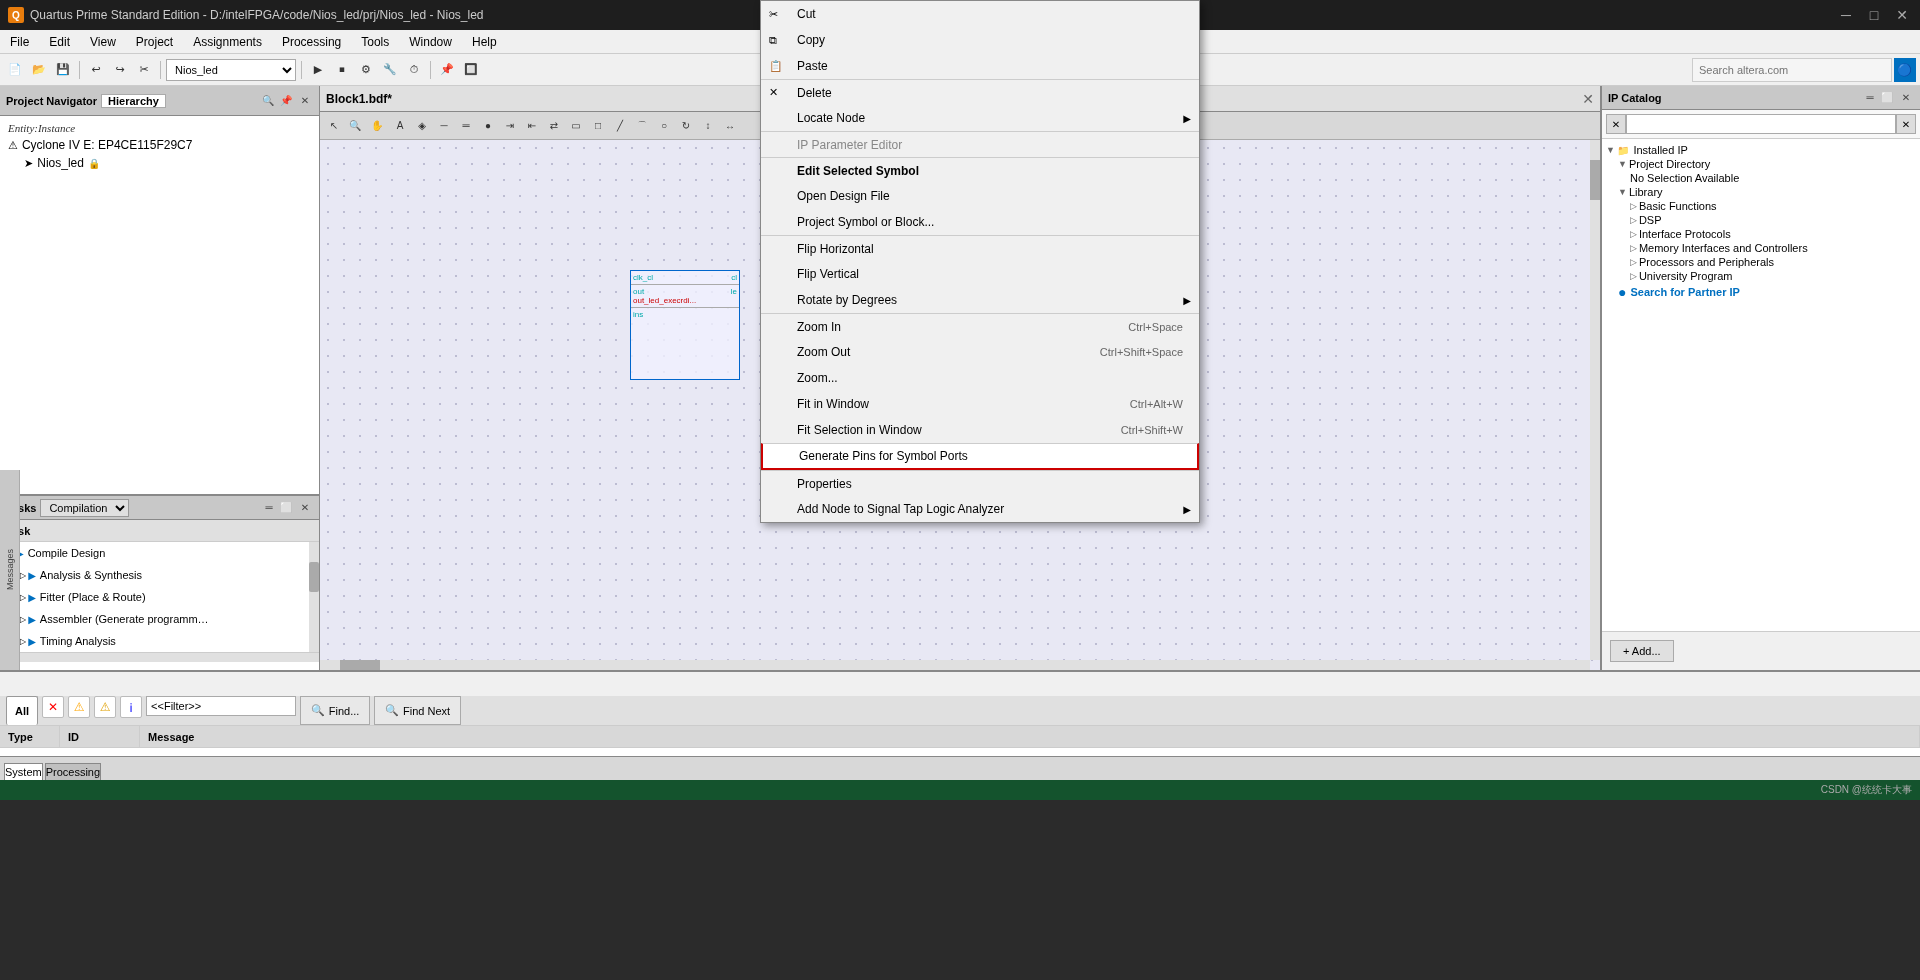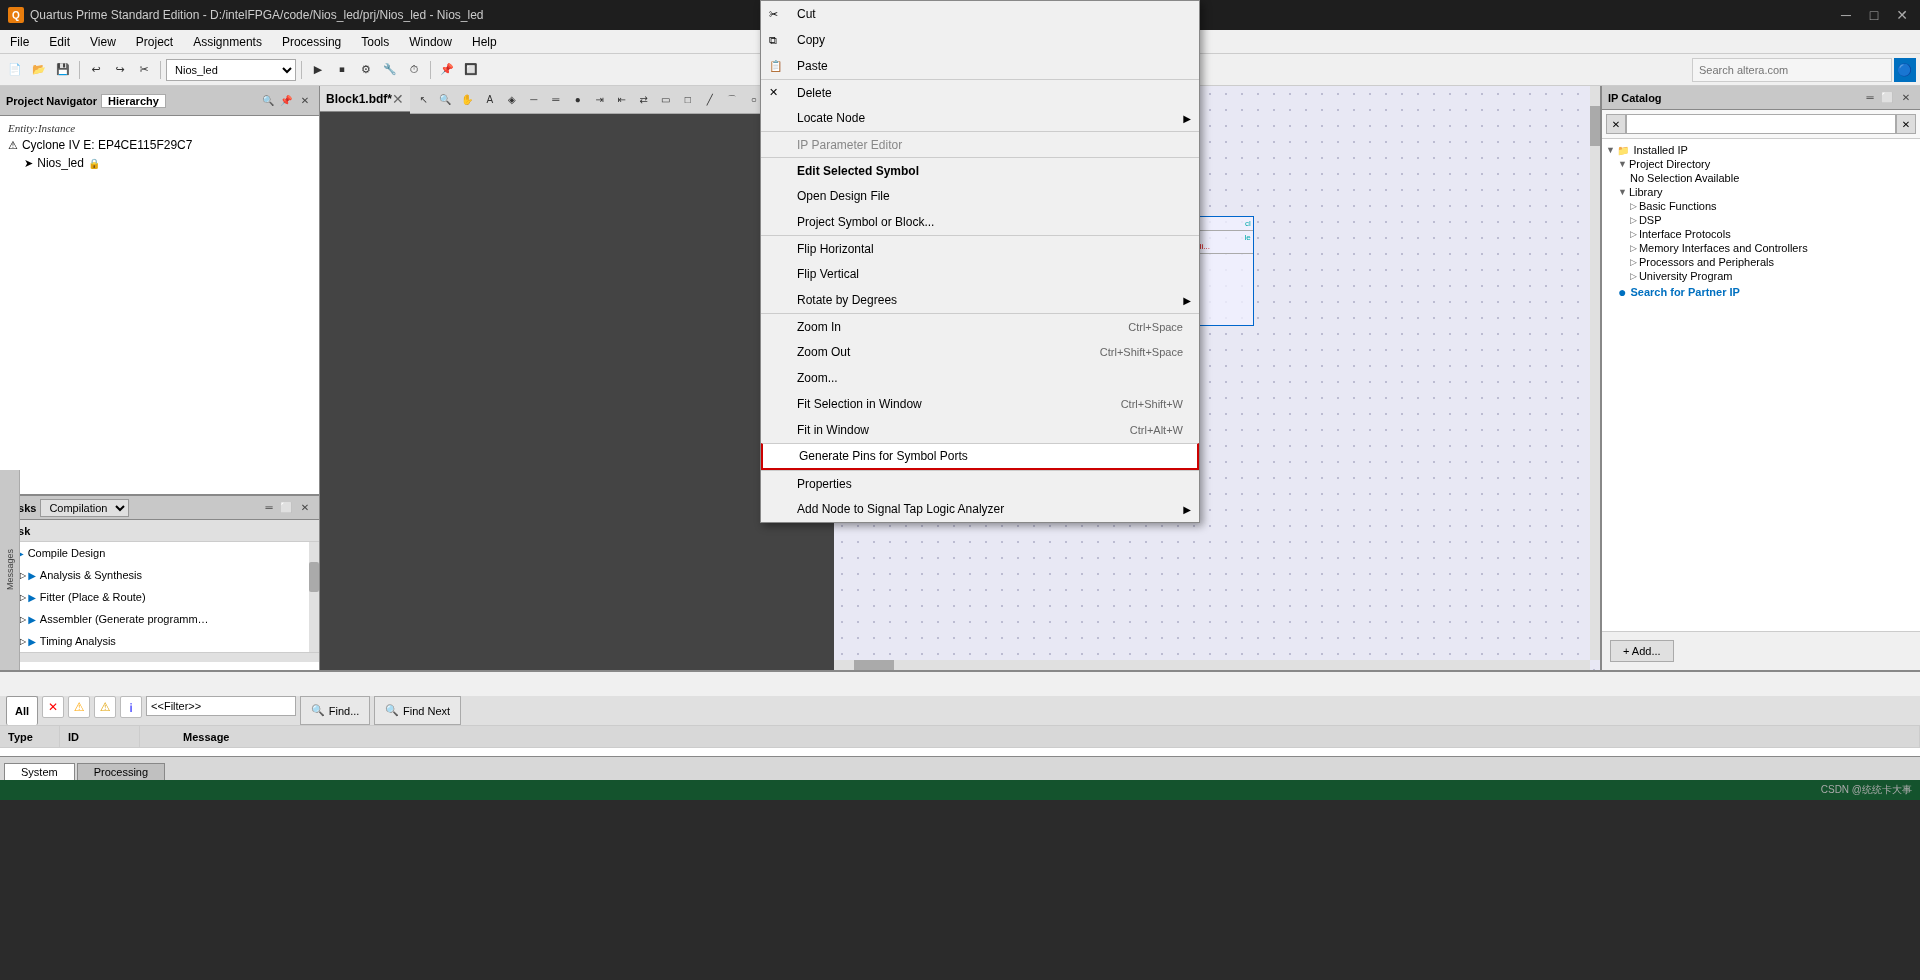--- a/index.html
+++ b/index.html
@@ -200,20 +200,21 @@
       color: #0070c0;
       margin-right: 4px;
       font-size: 10px;
     }
     .task-indent1 { padding-left: 20px; }
 
     
     .center-panel {
       flex: 1;
       display: flex;
+      flex-direction: column;
       background: #444;
     }
     .schematic-header {
       background: #e0e0e0;
       height: 26px;
       display: flex;
       align-items: center;
       padding: 0 6px;
       border-bottom: 1px solid #888;
       font-size: 12px;
@@ -442,21 +443,21 @@
     }
     .bottom-tabs {
       height: 24px;
       background: #d8d8d8;
       display: flex;
       align-items: flex-end;
       padding: 0 4px;
       border-top: 1px solid #888;
     }
     .bottom-tab {
-      padding: 2px 16px;
+      padding: 2px 0;
       background: #c0c0c0;
       border: 1px solid #888;
       border-bottom: none;
       cursor: pointer;
       font-size: 11px;
       margin-right: 2px;
     }
     .bottom-tab.active {
       background: white;
     }
@@ -801,26 +802,26 @@
       <span class="ctx-shortcut">Ctrl+Space</span>
     </div>
     <div class="ctx-item">
       <span>Zoom Out</span>
       <span class="ctx-shortcut">Ctrl+Shift+Space</span>
     </div>
     <div class="ctx-item">
       <span>Zoom...</span>
     </div>
     <div class="ctx-item">
+      <span>Fit in Window</span>
+      <span class="ctx-shortcut">Ctrl+Alt+W</span>
+    </div>
+    <div class="ctx-item">
       <span>Fit Selection in Window</span>
       <span class="ctx-shortcut">Ctrl+Shift+W</span>
-    </div>
-    <div class="ctx-item">
-      <span>Fit in Window</span>
-      <span class="ctx-shortcut">Ctrl+Alt+W</span>
     </div>
     <div class="ctx-item ctx-highlighted separator">
       <span>Generate Pins for Symbol Ports</span>
     </div>
     <div class="ctx-item separator">
       <span>Properties</span>
     </div>
     <div class="ctx-item">
       <span>Add Node to Signal Tap Logic Analyzer</span>
       <span class="ctx-arrow">▶</span>
@@ -846,21 +847,21 @@
       <span>Find...</span>
     </button>
     <button class="msg-find-btn">
       <span>🔍</span>
       <span>Find Next</span>
     </button>
   </div>
   <div class="messages-header">
     <div class="msg-col" style="width: 60px;">Type</div>
     <div class="msg-col" style="width: 80px;">ID</div>
-    <div class="msg-col" style="flex: 1; margin-left: 35px;">Message</div>
+    <div class="msg-col" style="flex: 1;">Message</div>
   </div>
   <div class="messages-body"></div>
   <div class="bottom-tabs">
     <div class="bottom-tab active">System</div>
     <div class="bottom-tab">Processing</div>
   </div>
 </div>
 
 <div class="status-bar">
   <span>CSDN @统统卡大事</span>

